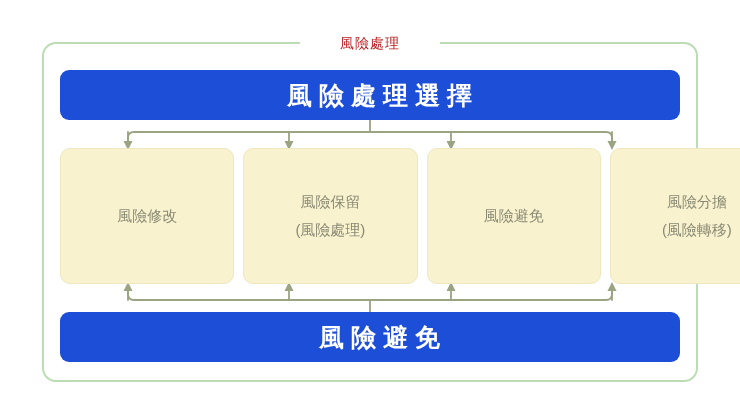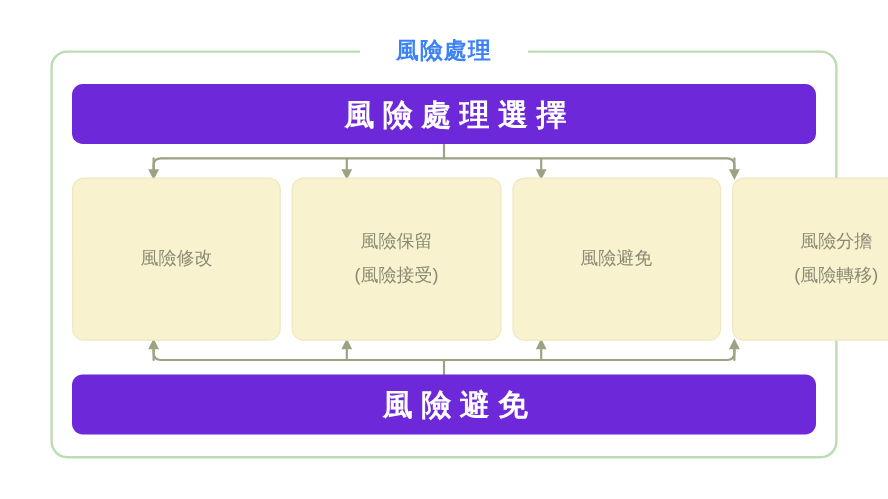--- a/index.html
+++ b/index.html
@@ -44,35 +44,35 @@
     z-index: 3;
   }
   .frame-title {
     position: absolute;
     left: 300px;
     top: 29px;
     width: 140px;
     height: 28px;
     line-height: 28px;
     text-align: center;
-    color: #3b82f6;
-    font-size: 19px;
-    font-weight: bold;
+    color: #b91c1c;
+    font-size: 14px;
+    font-weight: normal;
     letter-spacing: 1px;
     z-index: 4;
     white-space: nowrap;
   }
 
   
   .bar {
     position: absolute;
     left: 60px;
     width: 620px;
     height: 50px;
-    background: #6d28d9;
+    background: #1d4ed8;
     border-radius: 9px;
     color: #ffffff;
     font-size: 25px;
     font-weight: bold;
     letter-spacing: 7px;
     display: flex;
     align-items: center;
     justify-content: center;
     z-index: 2;
     box-sizing: border-box;
@@ -171,21 +171,21 @@
   <div class="bar bar-top">
     <span>風險處理選擇</span>
   </div>
 
   <div class="boxes">
     <div class="opt-box">
       <div class="opt-line">風險修改</div>
     </div>
     <div class="opt-box">
       <div class="opt-line">風險保留</div>
-      <div class="opt-line">(風險接受)</div>
+      <div class="opt-line">(風險處理)</div>
     </div>
     <div class="opt-box">
       <div class="opt-line">風險避免</div>
     </div>
     <div class="opt-box">
       <div class="opt-line">風險分擔</div>
       <div class="opt-line">(風險轉移)</div>
     </div>
   </div>
 

